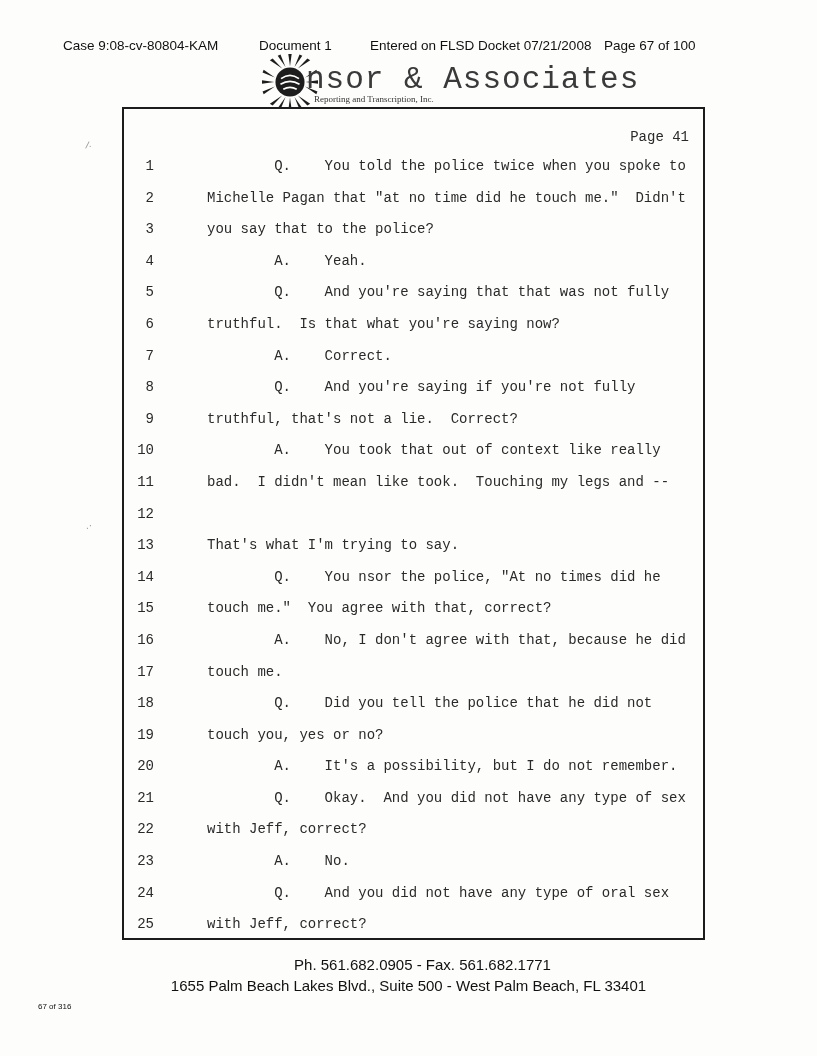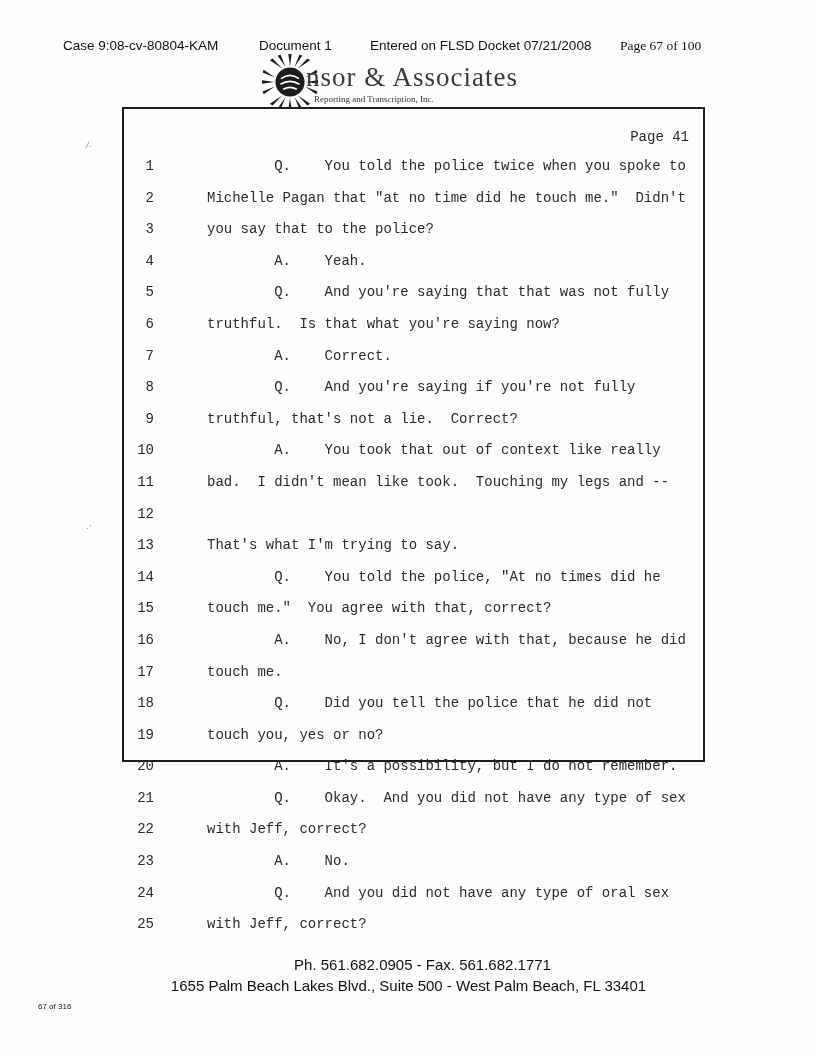--- a/index.html
+++ b/index.html
@@ -13,41 +13,41 @@
     color: #1a1a1a;
     overflow: hidden;
     margin: 0 auto;
   }
   
   .doc-header { position: absolute; top: 38px; left: 0; width: 100%; height: 18px; font-size: 13.5px; color: #111; }
   .doc-header span { position: absolute; white-space: nowrap; }
   .hdr-case    { left: 63px; }
   .hdr-doc     { left: 259px; text-align: center; }
   .hdr-entered { left: 370px; }
-  .hdr-page    { left: 620px; font-family: Liberation Serif, serif; }
+  .hdr-page    { left: 604px; }
 
   
   .logo-wrap { position: absolute; top: 54px; left: 262px; width: 300px; height: 56px; }
   .sun { position: absolute; left: 0; top: 0; width: 56px; height: 56px; }
   .logo-text {
     position: absolute; left: 44px; top: 8px;
-    font-family: Liberation Serif, serif;
-    font-size: 27px; color: #3a3a3a; letter-spacing: 1px; white-space: nowrap;
+    font-family: Liberation Mono, monospace;
+    font-size: 31px; color: #3a3a3a; letter-spacing: 1px; white-space: nowrap;
   }
   .logo-sub {
     position: absolute; left: 52px; top: 40px;
     font-family: "Liberation Serif", serif;
     font-size: 9px; color: #333; white-space: nowrap;
   }
 
   
   .transcript-box {
     position: absolute;
     left: 122px; top: 107px;
-    width: 583px; height: 655px;
+    width: 583px; height: 833px;
     border: 2px solid #1c1c1c;
     background: #fdfdfc;
     padding-left: 20px;
   }
   .page-label {
     position: absolute; top: 20px; right: 14px;
     font-family: "Liberation Mono", "DejaVu Sans Mono", monospace;
     font-size: 14px; color: #2a2a2a;
   }
   .lines { position: absolute; top: 42px; left: 0; width: 100%; }
@@ -176,21 +176,21 @@
         </div>
         <div class="t-row">
           <span class="t-num">12</span>
         </div>
         <div class="t-row">
           <span class="t-num">13</span>
           <span class="t-text">That's what I'm trying to say.</span>
         </div>
         <div class="t-row">
           <span class="t-num">14</span>
-          <span class="t-text">        Q.    You told the police, "At no times did he</span>
+          <span class="t-text">        Q.    You nsor the police, "At no times did he</span>
         </div>
         <div class="t-row">
           <span class="t-num">15</span>
           <span class="t-text">touch me."  You agree with that, correct?</span>
         </div>
         <div class="t-row">
           <span class="t-num">16</span>
           <span class="t-text">        A.    No, I don't agree with that, because he did</span>
         </div>
         <div class="t-row">

